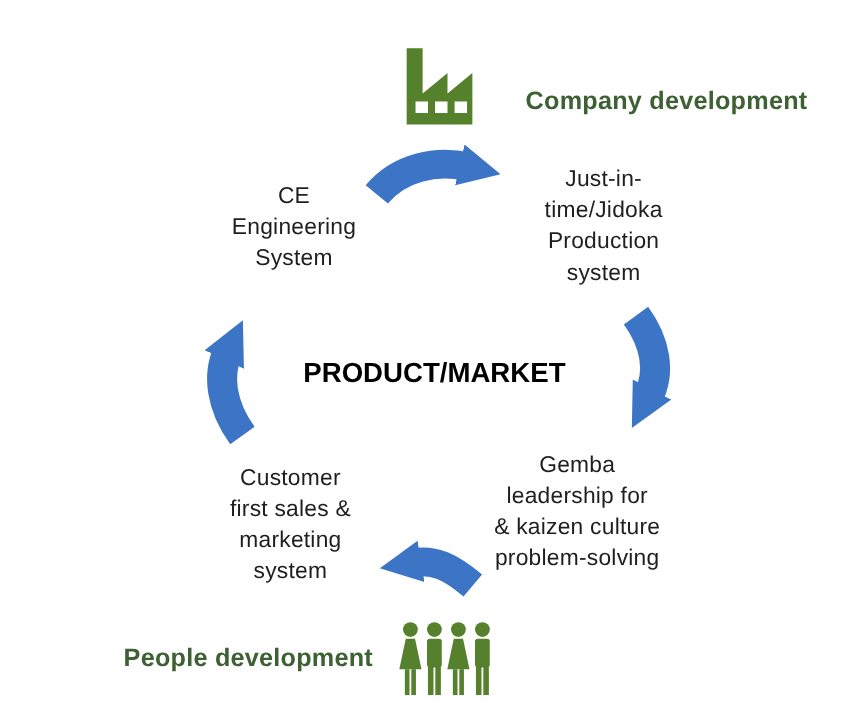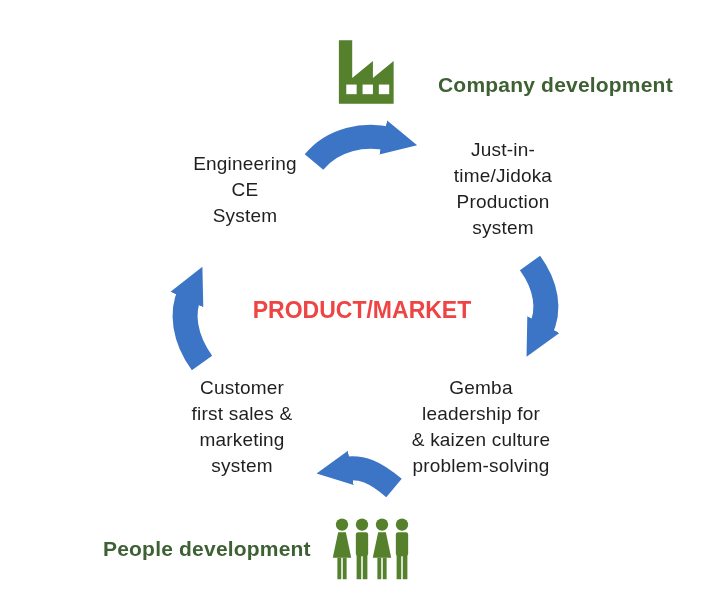--- a/index.html
+++ b/index.html
@@ -23,31 +23,31 @@
   .node {
     position:absolute;
     text-align:center;
     font-size:19px;
     line-height:26px;
     letter-spacing:0.2px;
     color:var(--text_black);
   }
   .node-ce       { left:145px; top:151px; width:200px; }
   .node-jit      { left:393px; top:137px; width:220px; }
-  .node-customer { left:132px; top:375px; width:220px; }
+  .node-customer { left:132px; top:386px; width:220px; }
   .node-gemba    { left:360px; top:375px; width:242px; }
 
   .title {
     position:absolute;
     left:212px; top:297px; width:300px;
     text-align:center;
     font-weight:bold;
     font-size:23px;
     line-height:27px;
-    color:#ef4444;
+    color:#000000;
   }
 
   .dev-label {
     position:absolute;
     font-weight:bold;
     font-size:21px;
     letter-spacing:0.2px;
     color:var(--label_green);
     white-space:nowrap;
   }
@@ -83,22 +83,22 @@
       <path class="green-fill" d="M12,90 L12,4 L30,4 L30,55 L58,32 L58,55 L86,32 L86,90 Z"></path>
       <rect class="window" x="22" y="64" width="14" height="13"></rect>
       <rect class="window" x="44" y="64" width="14" height="13"></rect>
       <rect class="window" x="66" y="64" width="14" height="13"></rect>
     </svg>
   </div>
 
   <div class="dev-label label-company">Company development</div>
 
   <div class="node node-ce">
+    <div>CE</div>
     <div>Engineering</div>
-    <div>CE</div>
     <div>System</div>
   </div>
 
   <div class="node node-jit">
     <div>Just-in-</div>
     <div>time/Jidoka</div>
     <div>Production</div>
     <div>system</div>
   </div>
 

